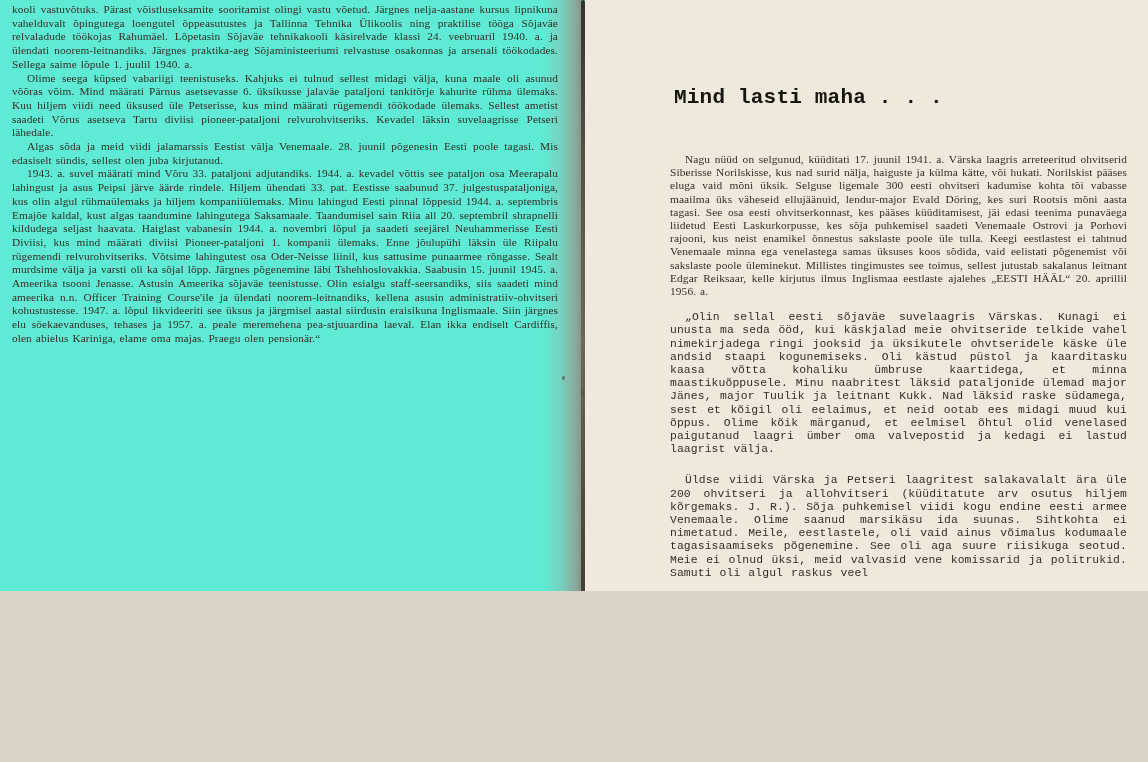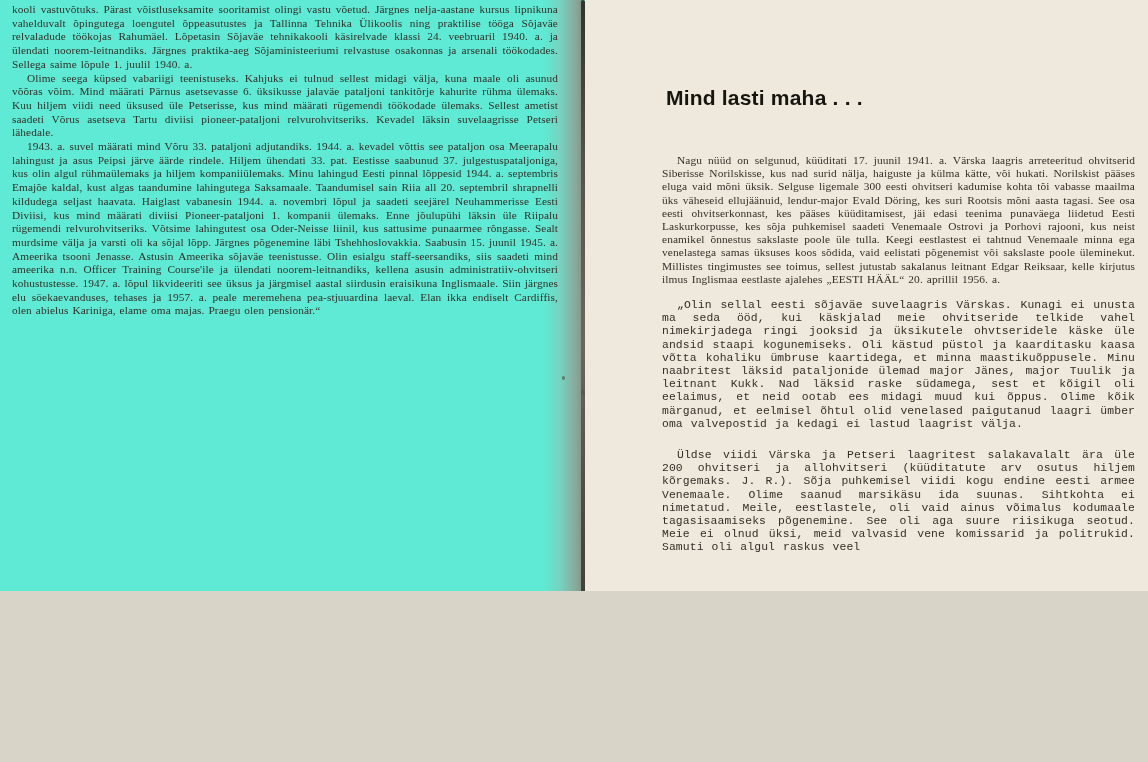--- a/index.html
+++ b/index.html
@@ -79,35 +79,35 @@
     letter-spacing: 0.1px;
   }
 
   
   .right-page {
     position: absolute;
     left: 662px; top: 86px;
     width: 473px;
   }
   .article-title {
-    margin: 0 0 44px 4px;
-    font-family: Liberation Sans, sans-serif;
+    margin: 0 0 44px 12px;
+    font-family: Liberation Mono, monospace;
     font-weight: bold;
     font-size: 21px;
     letter-spacing: 0.2px;
     color: #17150f;
   }
   .article-author {
     margin: 0 0 53px 0;
     font-size: 12.5px;
     letter-spacing: 1.3px;
     color: #2e2b24;
   }
   .right-page p {
-    margin: 0;
+    margin: 8px;
     font-size: 11.4px;
     line-height: 13.2px;
     text-align: justify;
     word-spacing: 0.09em;
     letter-spacing: 0.1px;
   }
   .right-page p + p { margin-top: 13px; font-family: Liberation Mono, monospace; }
   .right-page p.gap-lg { margin-top: 18px; }
 
   .indent { text-indent: 15px; }
@@ -122,20 +122,21 @@
   <div class="gutter"></div>
   <div class="binding-line"></div>
   <div class="bottom-edge"></div>
   <div class="right-edge-shade"></div>
   <div class="speck speck-1"></div>
   <div class="speck speck-2"></div>
 
   <div class="left-page">
     <p class="no-indent">kooli vastuvõtuks. Pärast võistluseksamite sooritamist olingi vastu võetud. Järgnes nelja-aastane kursus lipnikuna vahelduvalt õpingutega loengutel õppeasutustes ja Tallinna Tehnika Ülikoolis ning praktilise tööga Sõjaväe relvaladude töökojas Rahumäel. Lõpetasin Sõjaväe tehnikakooli käsirelvade klassi 24. veebruaril 1940. a. ja ülendati noorem-leitnandiks. Järgnes praktika-aeg Sõjaministeeriumi relvastuse osakonnas ja arsenali töökodades. Sellega saime lõpule 1. juulil 1940. a.</p>
     <p class="indent">Olime seega küpsed vabariigi teenistuseks. Kahjuks ei tulnud sellest midagi välja, kuna maale oli asunud võõras võim. Mind määrati Pärnus asetsevasse 6. üksikusse jalaväe pataljoni tankitõrje kahurite rühma ülemaks. Kuu hiljem viidi need üksused üle Petserisse, kus mind määrati rügemendi töökodade ülemaks. Sellest ametist saadeti Võrus asetseva Tartu diviisi pioneer-pataljoni relvurohvitseriks. Kevadel läksin suvelaagrisse Petseri lähedale.</p>
+    <p class="indent">Algas sõda ja meid viidi jalamarssis Eestist välja Venemaale. 28. juunil põgenesin Eesti poole tagasi. Mis edasiselt sündis, sellest olen juba kirjutanud.</p>
     <p class="indent">1943. a. suvel määrati mind Võru 33. pataljoni adjutandiks. 1944. a. kevadel võttis see pataljon osa Meerapalu lahingust ja asus Peipsi järve äärde rindele. Hiljem ühendati 33. pat. Eestisse saabunud 37. julgestuspataljoniga, kus olin algul rühmaülemaks ja hiljem kompaniiülemaks. Minu lahingud Eesti pinnal lõppesid 1944. a. septembris Emajõe kaldal, kust algas taandumine lahingutega Saksamaale. Taandumisel sain Riia all 20. septembril shrapnelli kildudega seljast haavata. Haiglast vabanesin 1944. a. novembri lõpul ja saadeti seejärel Neuhammerisse Eesti Diviisi, kus mind määrati diviisi Pioneer-pataljoni 1. kompanii ülemaks. Enne jõulupühi läksin üle Riipalu rügemendi relvurohvitseriks. Võtsime lahingutest osa Oder-Neisse liinil, kus sattusime punaarmee rõngasse. Sealt murdsime välja ja varsti oli ka sõjal lõpp. Järgnes põgenemine läbi Tshehhoslovakkia. Saabusin 15. juunil 1945. a. Ameerika tsooni Jenasse. Astusin Ameerika sõjaväe teenistusse. Olin esialgu staff-seersandiks, siis saadeti mind ameerika n.n. Officer Training Course'ile ja ülendati noorem-leitnandiks, kellena asusin administratiiv-ohvitseri kohustustesse. 1947. a. lõpul likvideeriti see üksus ja järgmisel aastal siirdusin eraisikuna Inglismaale. Siin järgnes elu söekaevanduses, tehases ja 1957. a. peale meremehena pea-stjuuardina laeval. Elan ikka endiselt Cardiffis, olen abielus Kariniga, elame oma majas. Praegu olen pensionär.“</p>
   </div>
 
   <div class="right-page">
     <h1 class="article-title">Mind lasti maha . . .</h1>
     <p class="indent">Nagu nüüd on selgunud, küüditati 17. juunil 1941. a. Värska laagris arreteeritud ohvitserid Siberisse Norilskisse, kus nad surid nälja, haiguste ja külma kätte, või hukati. Norilskist pääses eluga vaid mõni üksik. Selguse ligemale 300 eesti ohvitseri kadumise kohta tõi vabasse maailma üks väheseid ellujäänuid, lendur-major Evald Döring, kes suri Rootsis mõni aasta tagasi. See osa eesti ohvitserkonnast, kes pääses küüditamisest, jäi edasi teenima punaväega liidetud Eesti Laskurkorpusse, kes sõja puhkemisel saadeti Venemaale Ostrovi ja Porhovi rajooni, kus neist enamikel õnnestus sakslaste poole üle tulla. Keegi eestlastest ei tahtnud Venemaale minna ega venelastega samas üksuses koos sõdida, vaid eelistati põgenemist või sakslaste poole üleminekut. Millistes tingimustes see toimus, sellest jutustab sakalanus leitnant Edgar Reiksaar, kelle kirjutus ilmus Inglismaa eestlaste ajalehes „EESTI HÄÄL“ 20. aprillil 1956. a.</p>
     <p class="indent">„Olin sellal eesti sõjaväe suvelaagris Värskas. Kunagi ei unusta ma seda ööd, kui käskjalad meie ohvitseride telkide vahel nimekirjadega ringi jooksid ja üksikutele ohvtseridele käske üle andsid staapi kogunemiseks. Oli kästud püstol ja kaarditasku kaasa võtta kohaliku ümbruse kaartidega, et minna maastikuõppusele. Minu naabritest läksid pataljonide ülemad major Jänes, major Tuulik ja leitnant Kukk. Nad läksid raske südamega, sest et kõigil oli eelaimus, et neid ootab ees midagi muud kui õppus. Olime kõik märganud, et eelmisel õhtul olid venelased paigutanud laagri ümber oma valvepostid ja kedagi ei lastud laagrist välja.</p>
     <p class="indent gap-lg">Üldse viidi Värska ja Petseri laagritest salakavalalt ära üle 200 ohvitseri ja allohvitseri (küüditatute arv osutus hiljem kõrgemaks. J. R.). Sõja puhkemisel viidi kogu endine eesti armee Venemaale. Olime saanud marsikäsu ida suunas. Sihtkohta ei nimetatud. Meile, eestlastele, oli vaid ainus võimalus kodumaale tagasisaamiseks põgenemine. See oli aga suure riisikuga seotud. Meie ei olnud üksi, meid valvasid vene komissarid ja politrukid. Samuti oli algul raskus veel</p>
   </div>
 

